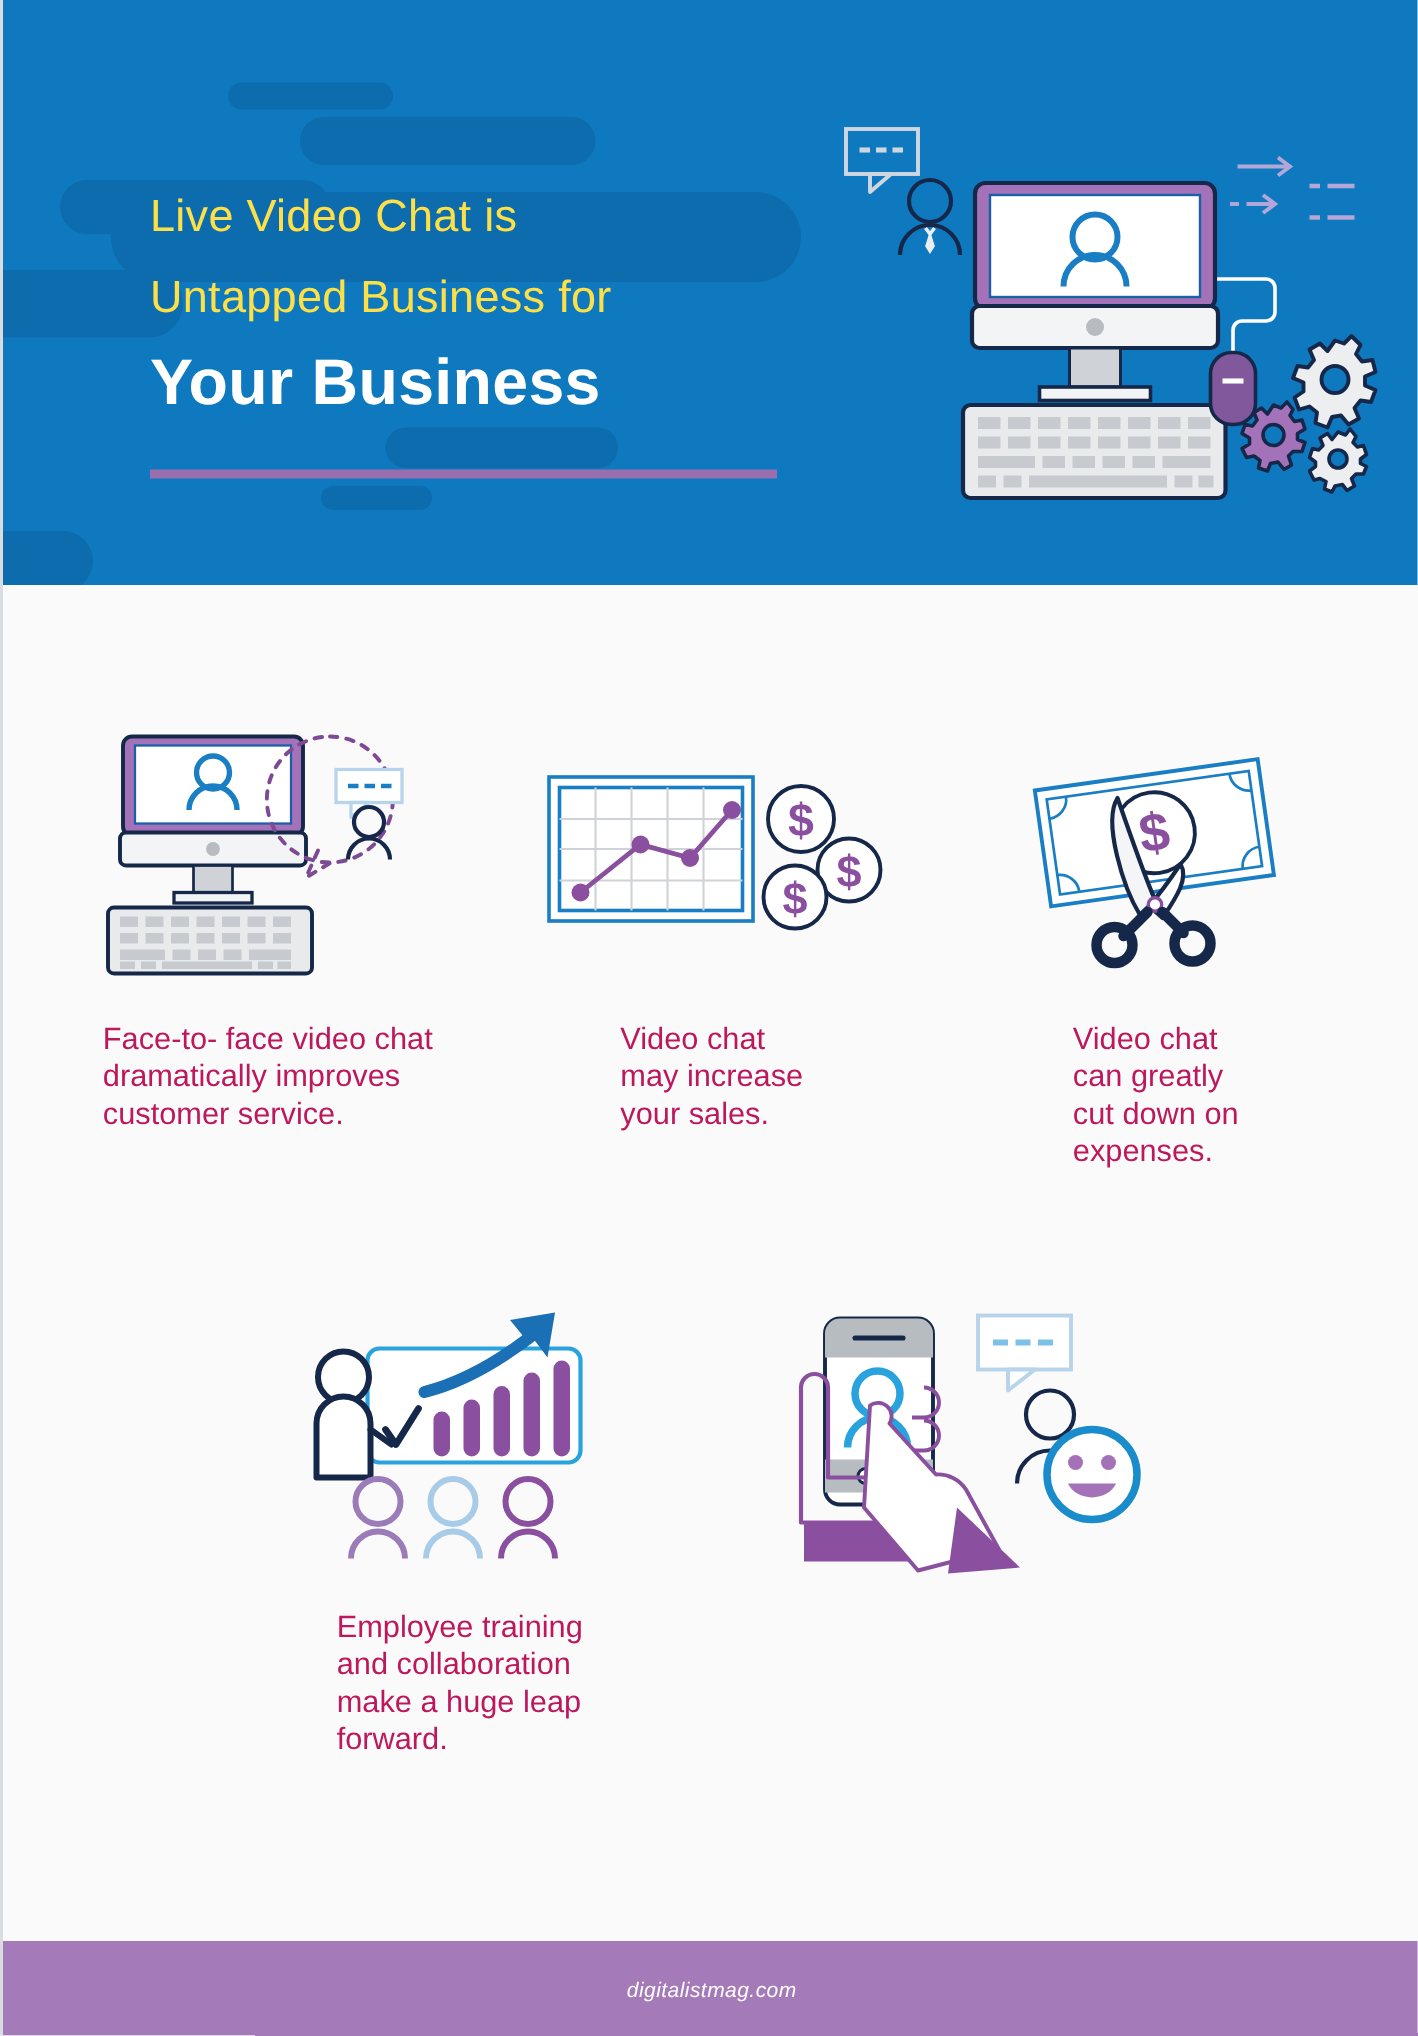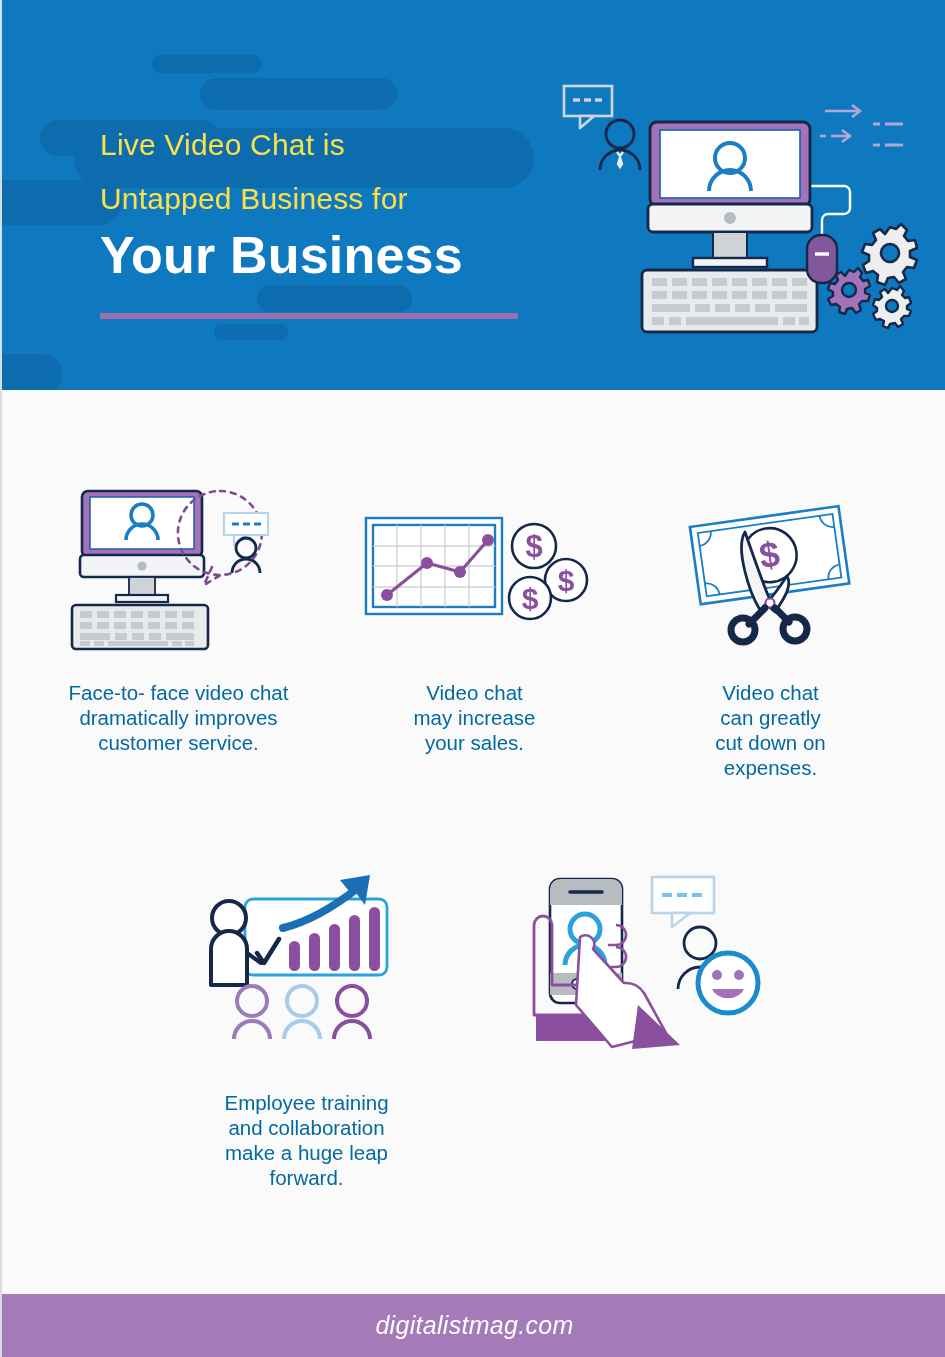--- a/index.html
+++ b/index.html
@@ -27,49 +27,49 @@
   .p6{left:255px;top:285px;width:155px;height:27px;}
   .p7{left:212px;top:324px;width:74px;height:16px;}
   .p8{left:0px;top:354px;width:60px;height:40px;border-radius:0 26px 26px 0;}
 
   .title-wrap{position:absolute;left:98px;top:118px;width:470px;}
   .t-line{
     color:#fde047;font-weight:300;font-size:30px;line-height:54px;
     letter-spacing:.2px;white-space:nowrap;
   }
   .t-bold{
-    color:#ffffff;font-weight:bold;font-size:52px;line-height:66px;
+    color:#ffffff;font-weight:bold;font-size:43px;line-height:66px;
     letter-spacing:.2px;white-space:nowrap;margin-top:-4px;
   }
   .underline{
     position:absolute;left:98px;top:313px;width:418px;height:6px;background:#9a6fb0;
   }
   .hero{position:absolute;left:556px;top:78px;}
 
   
   .row{position:absolute;display:flex;}
   .row1{left:0;top:480px;width:945px;justify-content:center;gap:46px;}
   .row2{left:0;top:862px;width:945px;justify-content:center;gap:66px;}
   .card{width:250px;display:flex;flex-direction:column;align-items:center;}
   .r2 .card{width:270px;}
   .art{height:180px;display:flex;align-items:center;justify-content:center;}
   .r2 .art{height:190px;}
   .caption{
-    margin-top:20px;text-align:center;color:#0369a1;
+    margin-top:20px;text-align:left;color:#be185d;
     font-size:20.5px;line-height:25px;font-weight:400;
   }
-  .r2 .caption{margin-top:38px;}
+  .r2 .caption{margin-top:20px;}
 
   
   .footer{
     position:absolute;left:0;bottom:0;width:945px;height:63px;
     background:#a47ab8;display:flex;align-items:center;justify-content:center;
   }
   .footer-text{
-    color:#ffffff;font-size:25px;font-style:italic;letter-spacing:.3px;
+    color:#ffffff;font-size:14px;font-style:italic;letter-spacing:.3px;
   }
 </style>
 </head>
 <body>
 
 <div class="header">
   <div class="pill p1"></div>
   <div class="pill p2"></div>
   <div class="pill p3"></div>
   <div class="pill p4"></div>

